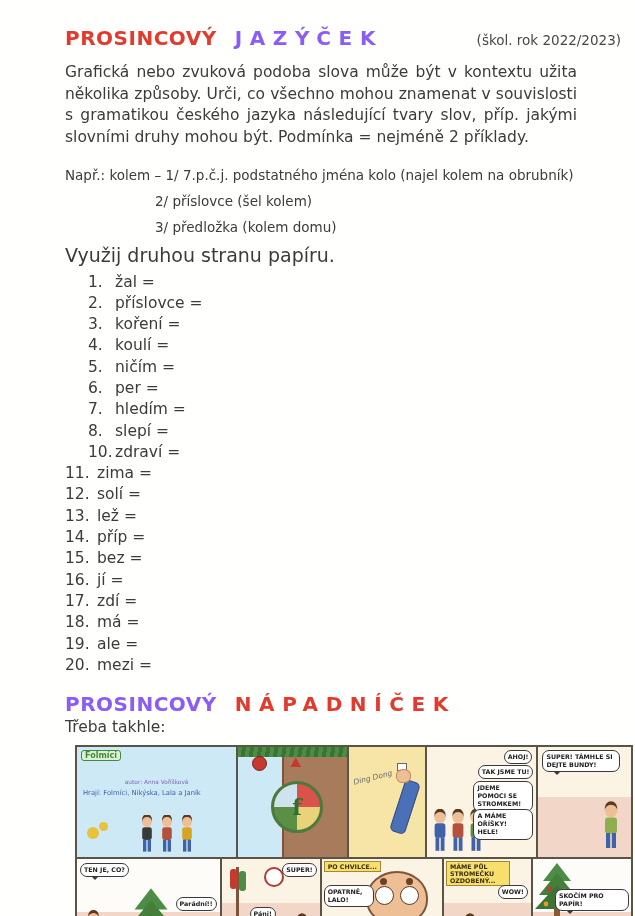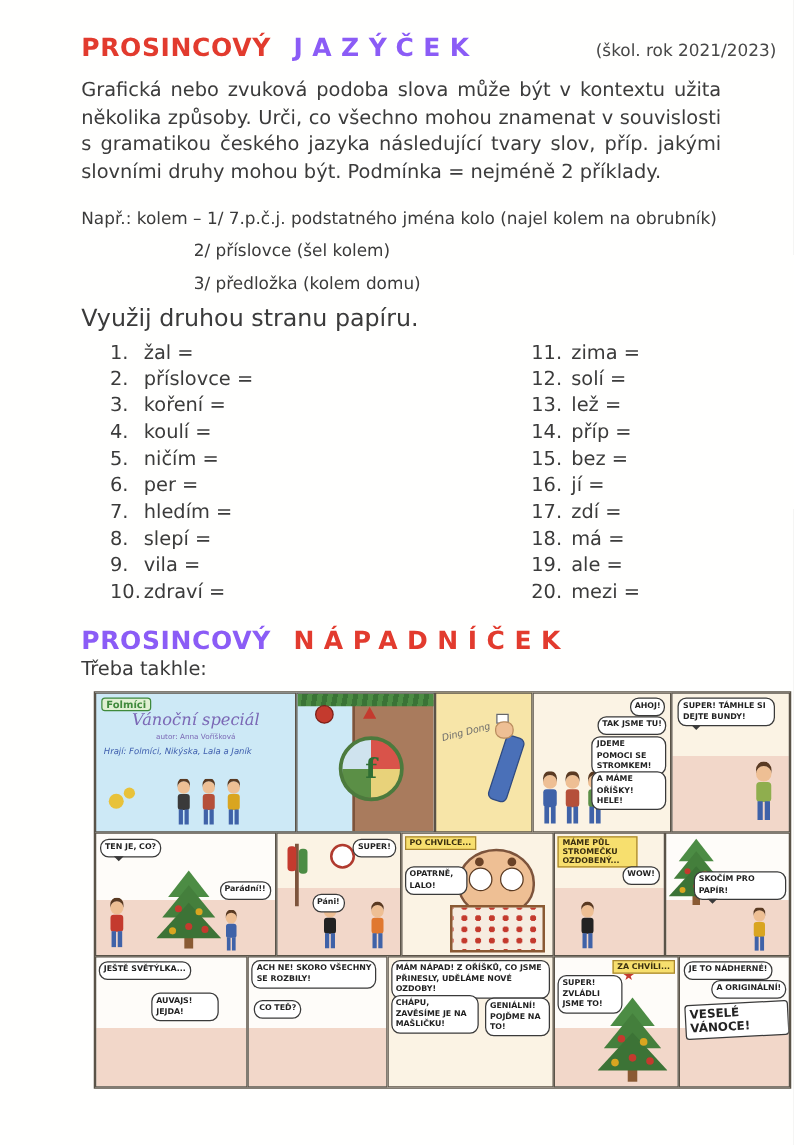--- a/index.html
+++ b/index.html
@@ -12,21 +12,21 @@
   .ttl.red{color:#e23b2e;}
   .ttl.green{color:#8b5cf6;}
   .ttl.spaced{letter-spacing:0.38em;margin-left:18px;}
   .year{margin-left:auto;font-size:13.5px;color:#474747;white-space:nowrap;}
   
   .para{width:512px;font-size:15.5px;line-height:21.5px;text-align:justify;margin-top:12px;}
   .ex{font-size:13.5px;line-height:23px;width:520px;margin-top:3px;}
   .ex.ind{padding-left:90px;}
   .instr{font-size:19px;margin-top:5px;}
   
-  .cols{display:flex;margin-top:6px;}
+  .cols{display:flex;margin-top:6px;flex-direction:column;}
   ul.wlist{list-style:none;margin:0;padding:0;font-size:15.5px;line-height:21.3px;}
   ul.wlist.left{margin-left:23px;width:337px;}
   .wn{display:inline-block;min-width:27px;}
   ul.wlist.right .wn{min-width:32px;}
   
   .sec2{margin-top:16px;}
   .para2{width:512px;font-size:15.5px;line-height:22px;text-align:justify;margin-top:6px;}
   .uline{text-decoration:underline;}
   .treba{font-size:15.5px;margin-top:2px;}
   
@@ -47,21 +47,21 @@
   .cap{position:absolute;background:#f7df6e;border:1px solid #a8862f;padding:1px 3px;
        font-size:6.3px;font-weight:bold;color:#3a2f10;z-index:4;}
   .tail::after{content:"";position:absolute;bottom:-4px;left:10px;border:4px solid transparent;
        border-top-color:#3a3a3a;border-bottom:0;}
   .spr{position:absolute;z-index:2;}
   .logo{position:absolute;top:3px;left:4px;font-size:8px;font-weight:bold;color:#3f8a3c;
         background:#dff0d2;border:1px solid #3f8a3c;border-radius:3px;padding:0 3px;z-index:4;}
   .ctitle{position:absolute;top:14px;left:0;right:0;text-align:center;
           font-family:"DejaVu Serif",serif;font-style:italic;font-size:13px;color:#7b68b5;z-index:4;}
   .cauthor{position:absolute;top:32px;left:0;right:0;text-align:center;font-size:5.8px;color:#7b68b5;z-index:4;}
-  .ccast{position:absolute;top:42px;left:6px;font-size:6.8px;color:#3f5fae;font-style:italic;z-index:4;}
+  .ccast{position:absolute;top:42px;left:6px;font-size:6.8px;color:#3f5fae;z-index:4;}
   .ding{position:absolute;font-size:7.5px;color:#6a6a6a;font-style:italic;transform:rotate(-14deg);z-index:4;}
   .door{position:absolute;right:0;top:0;bottom:0;width:58%;background:#a97b5d;border-left:2px solid #7d543c;}
   .wreath{position:absolute;left:30%;top:34px;width:46px;height:46px;border-radius:50%;z-index:3;
           background:conic-gradient(#d9534a 0 25%,#e8d27a 25% 50%,#5b8f46 50% 75%,#cfe3ee 75% 100%);
           border:3px solid #4c7a3d;display:flex;align-items:center;justify-content:center;}
   .wreath span{font-size:22px;font-weight:bold;color:#2f6e33;font-family:"DejaVu Serif",serif;}
   .branch{position:absolute;top:0;left:0;right:0;height:10px;z-index:2;
           background:repeating-linear-gradient(100deg,#4c8c44 0 4px,#3a7336 4px 8px);}
   .orn{position:absolute;border-radius:50%;z-index:3;}
   .bell{position:absolute;width:11px;height:10px;background:#c43a2e;z-index:3;
@@ -112,42 +112,41 @@
       <rect x="10.8" y="30" width="4.2" height="15" fill="#3f62a8"></rect>
     </symbol>
   </defs>
 </svg>
 
 <div class="page">
 
   <div class="h-row">
     <span class="ttl red">PROSINCOVÝ</span>
     <span class="ttl green spaced">JAZÝČEK</span>
-    <span class="year">(škol. rok 2021/2023)</span>
+    <span class="year">(škol. rok 2022/2023)</span>
   </div>
 
   <p class="para">Grafická nebo zvuková podoba slova může být v kontextu užita několika způsoby. Urči, co všechno mohou znamenat v souvislosti s gramatikou českého jazyka následující tvary slov, příp. jakými slovními druhy mohou být. Podmínka = nejméně 2 příklady.</p>
 
   <div class="ex">Např.: kolem – 1/ 7.p.č.j. podstatného jména kolo (najel kolem na obrubník)</div>
   <div class="ex ind">2/ příslovce (šel kolem)</div>
   <div class="ex ind">3/ předložka (kolem domu)</div>
 
   <div class="instr">Využij druhou stranu papíru.</div>
 
   <div class="cols">
     <ul class="wlist left">
         <li><span class="wn">1.</span><span>žal =</span></li>
         <li><span class="wn">2.</span><span>příslovce =</span></li>
         <li><span class="wn">3.</span><span>koření =</span></li>
         <li><span class="wn">4.</span><span>koulí =</span></li>
         <li><span class="wn">5.</span><span>ničím =</span></li>
         <li><span class="wn">6.</span><span>per =</span></li>
         <li><span class="wn">7.</span><span>hledím =</span></li>
         <li><span class="wn">8.</span><span>slepí =</span></li>
-        <li><span class="wn">9.</span><span>vila =</span></li>
         <li><span class="wn">10.</span><span>zdraví =</span></li>
       </ul>
     <ul class="wlist right">
         <li><span class="wn">11.</span><span>zima =</span></li>
         <li><span class="wn">12.</span><span>solí =</span></li>
         <li><span class="wn">13.</span><span>lež =</span></li>
         <li><span class="wn">14.</span><span>příp =</span></li>
         <li><span class="wn">15.</span><span>bez =</span></li>
         <li><span class="wn">16.</span><span>jí =</span></li>
         <li><span class="wn">17.</span><span>zdí =</span></li>
@@ -163,21 +162,20 @@
       <span class="ttl red spaced">NÁPADNÍČEK</span>
     </div>
     <div class="treba">Třeba takhle:</div>
   </div>
 
   <div class="comic">
 
     <div class="crow r1">
       <div class="panel bg-sky" style="width:29%">
         <span class="logo">Folmíci</span>
-        <div class="ctitle">Vánoční speciál</div>
         <div class="cauthor">autor: Anna Voříšková</div>
         <div class="ccast">Hrají: Folmíci, Nikýska, Lala a Janík</div>
         <span class="orn" style="left:10px;bottom:18px;width:12px;height:12px;background:#e8c23a"></span>
         <span class="orn" style="left:22px;bottom:26px;width:9px;height:9px;background:#e8c23a"></span>
         <svg class="spr" style="left:62px;bottom:4px;width:16px;height:38px;color:#3a3a3a">
             <use href="#sym-person" xlink:href="#sym-person"></use>
           </svg>
         <svg class="spr" style="left:82px;bottom:4px;width:16px;height:38px;color:#b5503a">
             <use href="#sym-person" xlink:href="#sym-person"></use>
           </svg>

